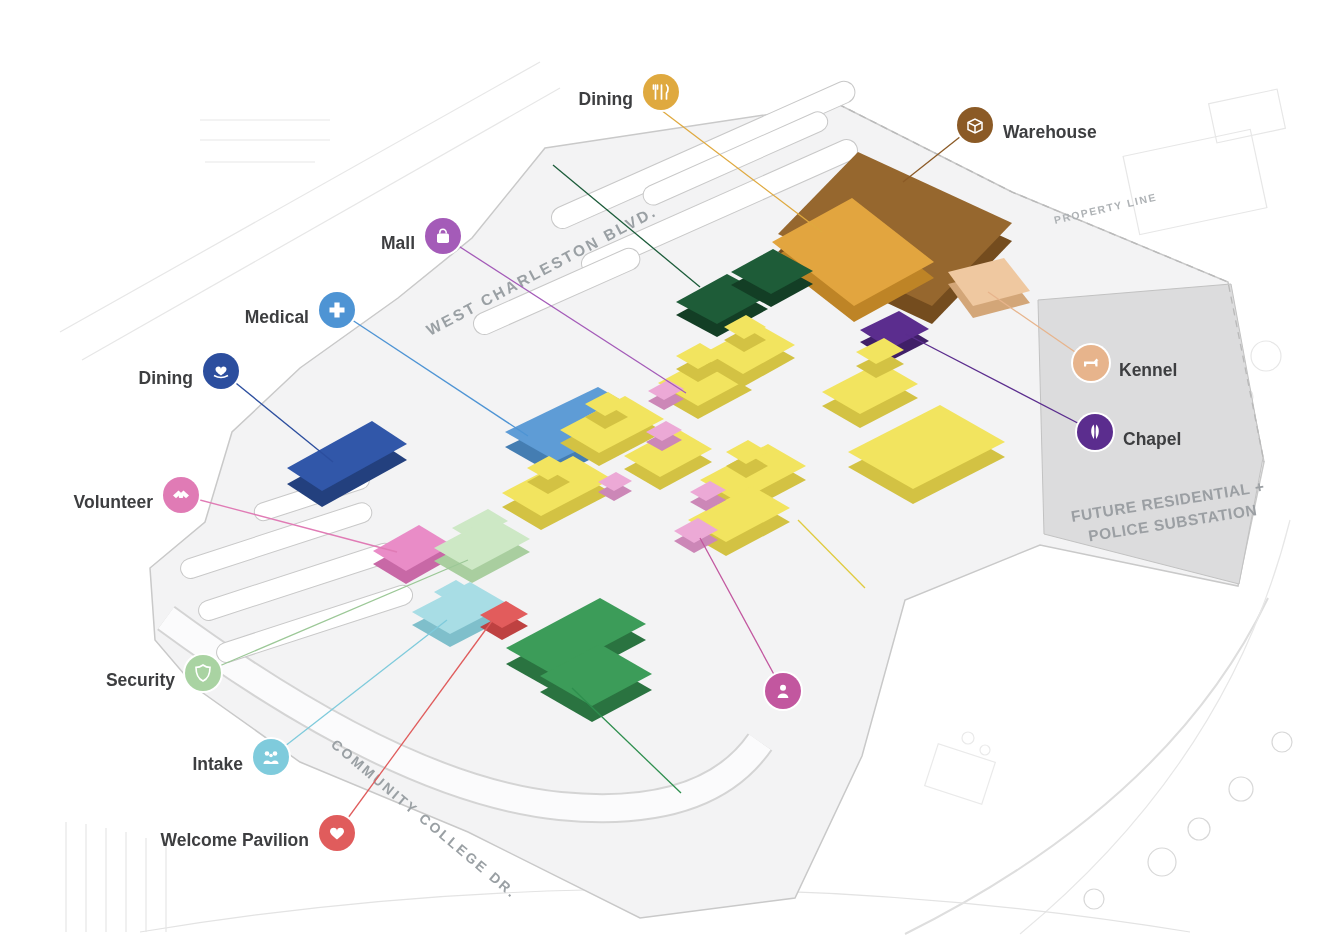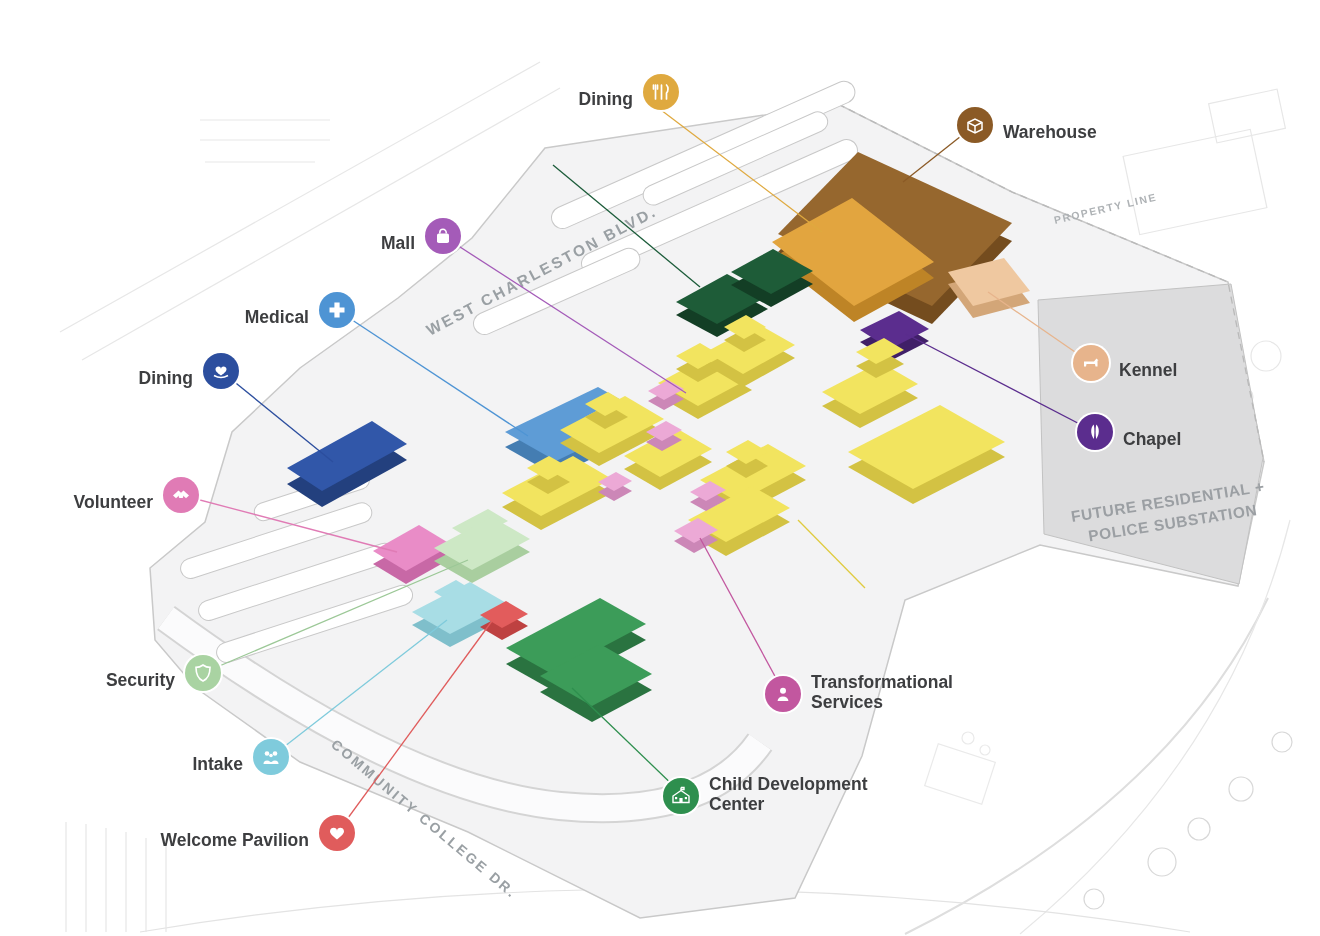--- a/index.html
+++ b/index.html
@@ -359,32 +359,16 @@
 
   <div class="label" style="left:765px;top:673px">
     <span class="badge" style="background: rgb(194, 87, 159);">
       <svg width="20" height="20" viewBox="-10 -10 20 20">
           <g fill="#fff">
             <circle cx="0" cy="-3.2" r="3"></circle>
             <path d="M-5.4 7 a5.4 4.6 0 0 1 10.8 0 Z"></path>
           </g>
         </svg>
     </span>
-    <span class="txt" style="width:160px">Transformational Services</span>
-  </div>
-
-  <div class="label" style="left:663px;top:775px">
-    <span class="badge" style="background: rgb(46, 143, 78);">
-      <svg width="20" height="20" viewBox="-10 -10 20 20">
-          <g stroke="#fff" stroke-width="1.4" fill="none">
-            <path d="M-8 6.5 V0 L0 -5.5 L8 0 V6.5 Z"></path>
-            <path d="M0 -5.5 V-8.5"></path>
-            <path d="M0 -8.5 h3 v2 h-3"></path>
-          </g>
-          <rect x="-1.6" y="2" width="3.2" height="4.5" fill="#fff"></rect>
-          <rect x="-6" y="1" width="2.2" height="2.2" fill="#fff"></rect>
-          <rect x="3.8" y="1" width="2.2" height="2.2" fill="#fff"></rect>
-        </svg>
-    </span>
-    <span class="txt" style="width:185px">Child Development Center</span>
-  </div>
+  </div>
+
 
 </div>
 
 </body></html>

